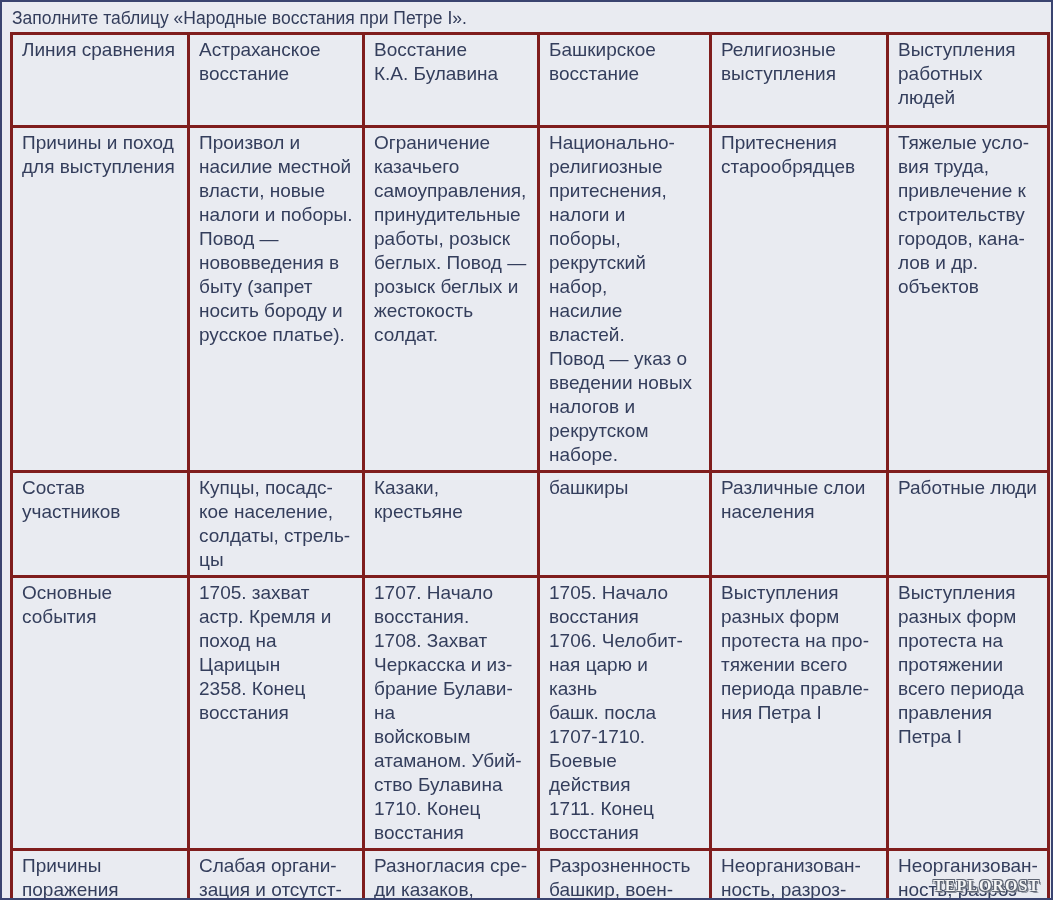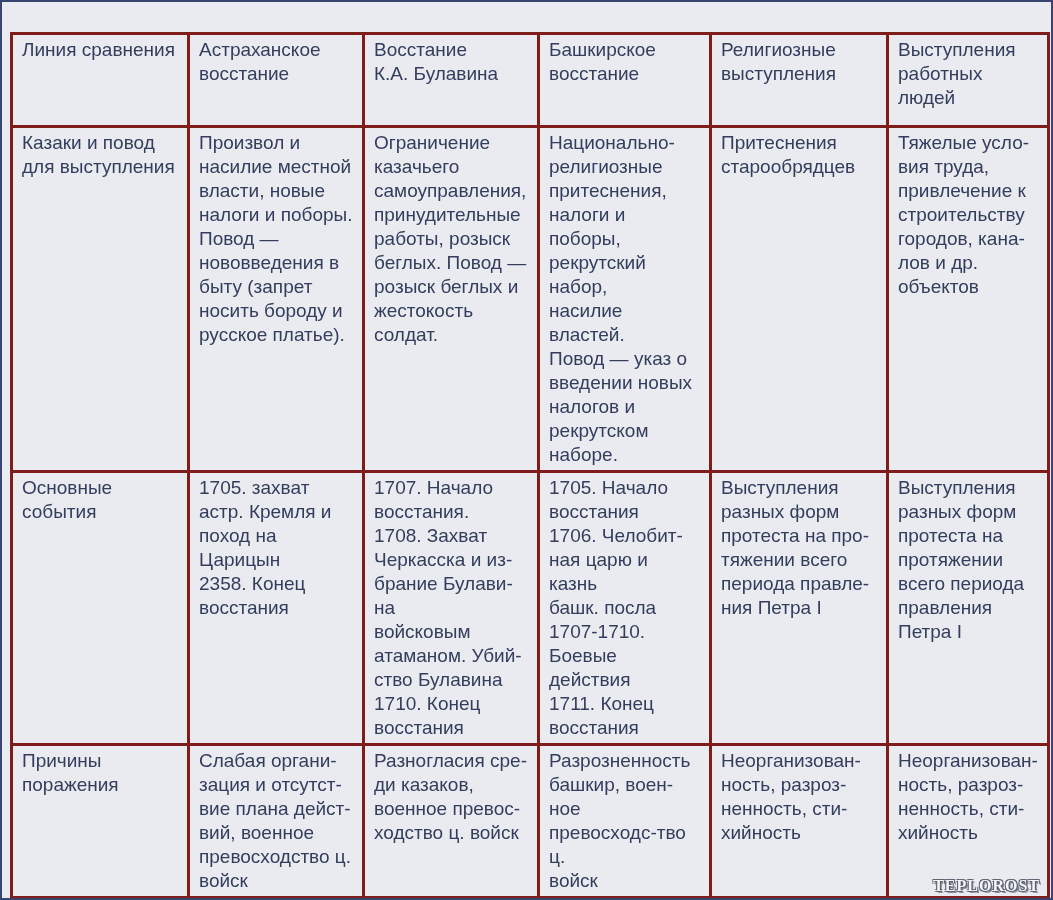--- a/index.html
+++ b/index.html
@@ -70,20 +70,21 @@
       -1px  1px 0 #5d6472,
        1px  1px 0 #5d6472,
        2px  2px 0 #8a8f9a;
   }
 </style>
 </head>
 <body>
 
 <div class="page">
 
+  <div class="title">Заполните таблицу «Народные восстания при Петре I».</div>
 
   <table class="cmp">
     <colgroup>
       <col style="width:177px">
       <col style="width:175px">
       <col style="width:175px">
       <col style="width:172px">
       <col style="width:177px">
       <col style="width:161px">
     </colgroup>
@@ -97,21 +98,21 @@
         <td class="hdr">Башкирское
 восстание</td>
         <td class="hdr">Религиозные
 выступления</td>
         <td class="hdr">Выступления
 работных
 людей</td>
       </tr>
 
       <tr style="height:272px">
-        <td>Казаки и повод
+        <td>Причины и поход
 для выступления</td>
         <td>Произвол и
 насилие местной
 власти, новые
 налоги и поборы.
 Повод —
 нововведения в
 быту (запрет
 носить бороду и
 русское платье).</td>
@@ -139,20 +140,33 @@
 старообрядцев</td>
         <td>Тяжелые усло-
 вия труда,
 привлечение к
 строительству
 городов, кана-
 лов и др.
 объектов</td>
       </tr>
 
+      <tr style="height:105px">
+        <td>Состав
+участников</td>
+        <td>Купцы, посадс-
+кое население,
+солдаты, стрель-
+цы</td>
+        <td>Казаки, крестьяне</td>
+        <td>башкиры</td>
+        <td>Различные слои
+населения</td>
+        <td>Работные люди</td>
+      </tr>
 
       <tr style="height:245px">
         <td>Основные
 события</td>
         <td>1705. захват
 астр. Кремля и
 поход на Царицын
 2358. Конец
 восстания</td>
         <td>1707. Начало

